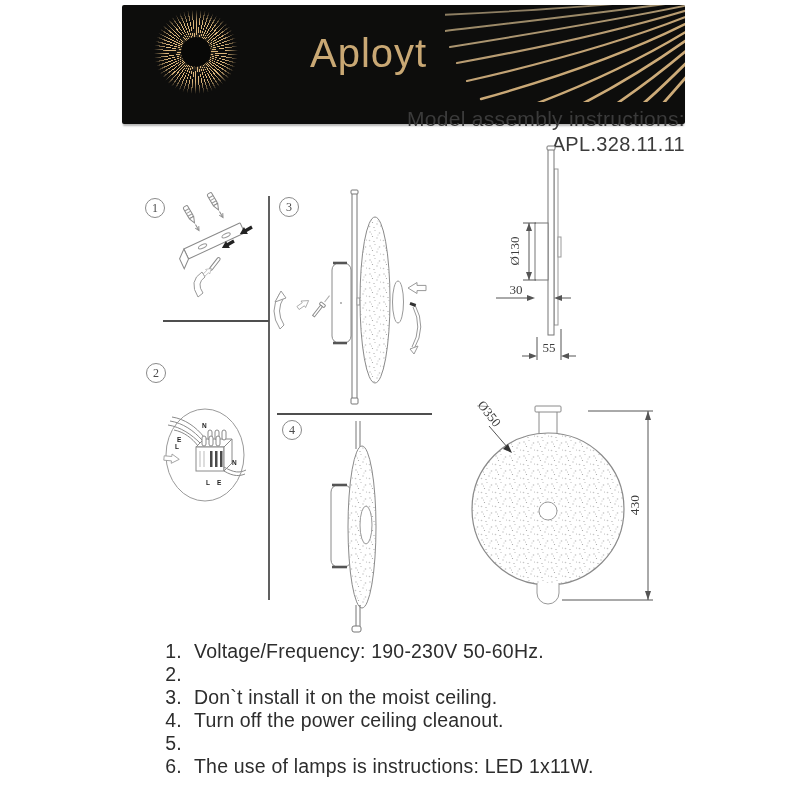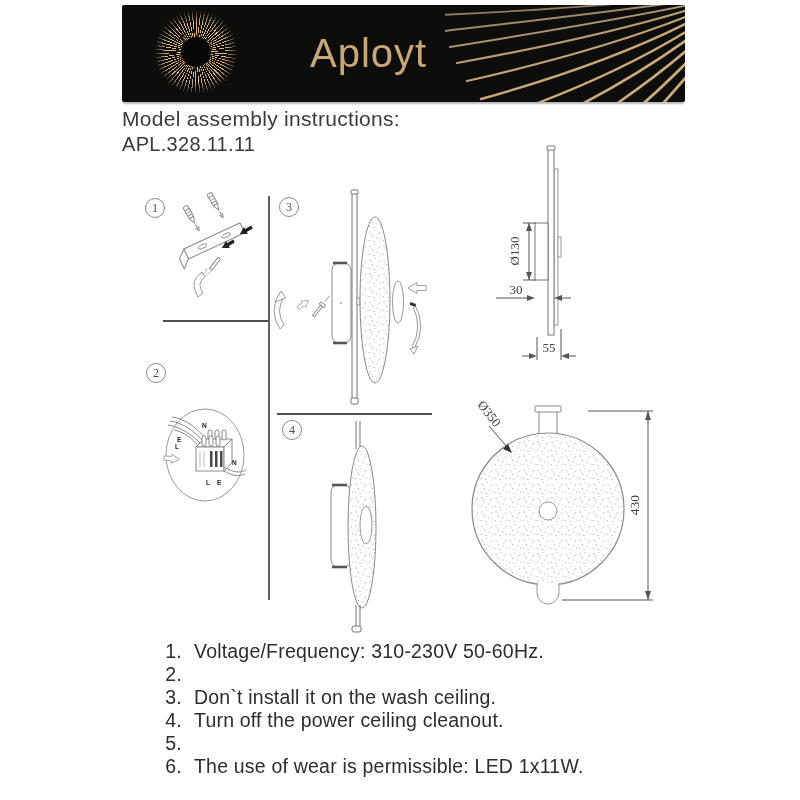--- a/index.html
+++ b/index.html
@@ -2,41 +2,41 @@
 <html><head>
 <meta charset="utf-8">
 <style>
   html,body{margin:0;padding:0;}
   body{
     width:800px;height:800px;position:relative;background:#ffffff;
     font-family:"Liberation Sans", sans-serif;overflow:hidden;
   }
   
   .banner{
-    position:absolute;left:122px;top:5px;width:563px;height:97px;
+    position:absolute;left:122px;top:5px;width:563px;height:119px;
     background:#0d0d0c;border-radius:2px;overflow:hidden;
     box-shadow:0 3px 2px -1px rgba(120,120,120,.55);
   }
   .sunburst{
     position:absolute;left:32px;top:5px;width:84px;height:84px;border-radius:50%;
     background:
       radial-gradient(circle, rgba(13,13,12,0) 0%, rgba(13,13,12,0) 50%, rgba(13,13,12,.55) 62%, #0d0d0c 71%),
       repeating-conic-gradient(#dcb67c 0deg 1.7deg, rgba(13,13,12,0) 1.7deg 5.8deg);
   }
   .sun-core{
     position:absolute;left:50%;top:50%;width:30px;height:30px;transform:translate(-50%,-50%);
     background:#080807;border-radius:50%;box-shadow:0 0 7px 2px rgba(220,182,124,.28);
   }
   .brand{
     position:absolute;left:188px;top:26px;font-size:40px;letter-spacing:1px;
     color:#c9a874;font-family:"Liberation Sans", sans-serif;font-weight:normal;
   }
   .rays{position:absolute;right:0;top:0;}
   
-  .titleblock{position:absolute;left:122px;top:107px;width:563px;text-align:left;color:#3b3b3b;}
+  .titleblock{position:absolute;left:122px;top:107px;width:563px;text-align:right;color:#3b3b3b;}
   .t1{font-size:21px;letter-spacing:.3px;}
   .t2{font-size:20px;margin-top:2px;letter-spacing:.3px;}
   
   .diagram{position:absolute;left:130px;top:145px;}
   .dim{font-family:"Liberation Serif", serif;font-size:13px;fill:#3d3d3d;}
   .stepn{font-family:"Liberation Serif", serif;font-size:12px;fill:#4a4a4a;}
   .wlabel{font-family:"Liberation Sans", sans-serif;font-size:6.5px;font-weight:bold;fill:#222;}
   
   .list{position:absolute;left:158px;top:640px;width:540px;color:#2d2d2d;}
   .li{display:flex;font-size:19.5px;line-height:22.9px;letter-spacing:.2px;}
@@ -291,35 +291,35 @@
       <line x1="518" y1="266" x2="518" y2="455" stroke="#555555"></line>
       <polygon points="518,266 515,275 521,275" fill="#555555" stroke="none"></polygon>
       <polygon points="518,455 515,446 521,446" fill="#555555" stroke="none"></polygon>
       <text class="dim" transform="translate(509,360) rotate(-90)" text-anchor="middle" style="font-size:13.5px">430</text>
     </g>
   </svg>
 
   <div class="list">
     <div class="li">
       <span class="num">1.</span>
-      <span class="txt">Voltage/Frequency: 310-230V 50-60Hz.</span>
+      <span class="txt">Voltage/Frequency: 190-230V 50-60Hz.</span>
     </div>
     <div class="li">
       <span class="num">2.</span>
     </div>
     <div class="li">
       <span class="num">3.</span>
-      <span class="txt">Don`t install it on the wash ceiling.</span>
+      <span class="txt">Don`t install it on the moist ceiling.</span>
     </div>
     <div class="li">
       <span class="num">4.</span>
       <span class="txt">Turn off the power ceiling cleanout.</span>
     </div>
     <div class="li">
       <span class="num">5.</span>
     </div>
     <div class="li">
       <span class="num">6.</span>
-      <span class="txt">The use of wear is permissible: LED 1x11W.</span>
+      <span class="txt">The use of lamps is instructions: LED 1x11W.</span>
     </div>
   </div>
 
 </div>
 
 </body></html>

